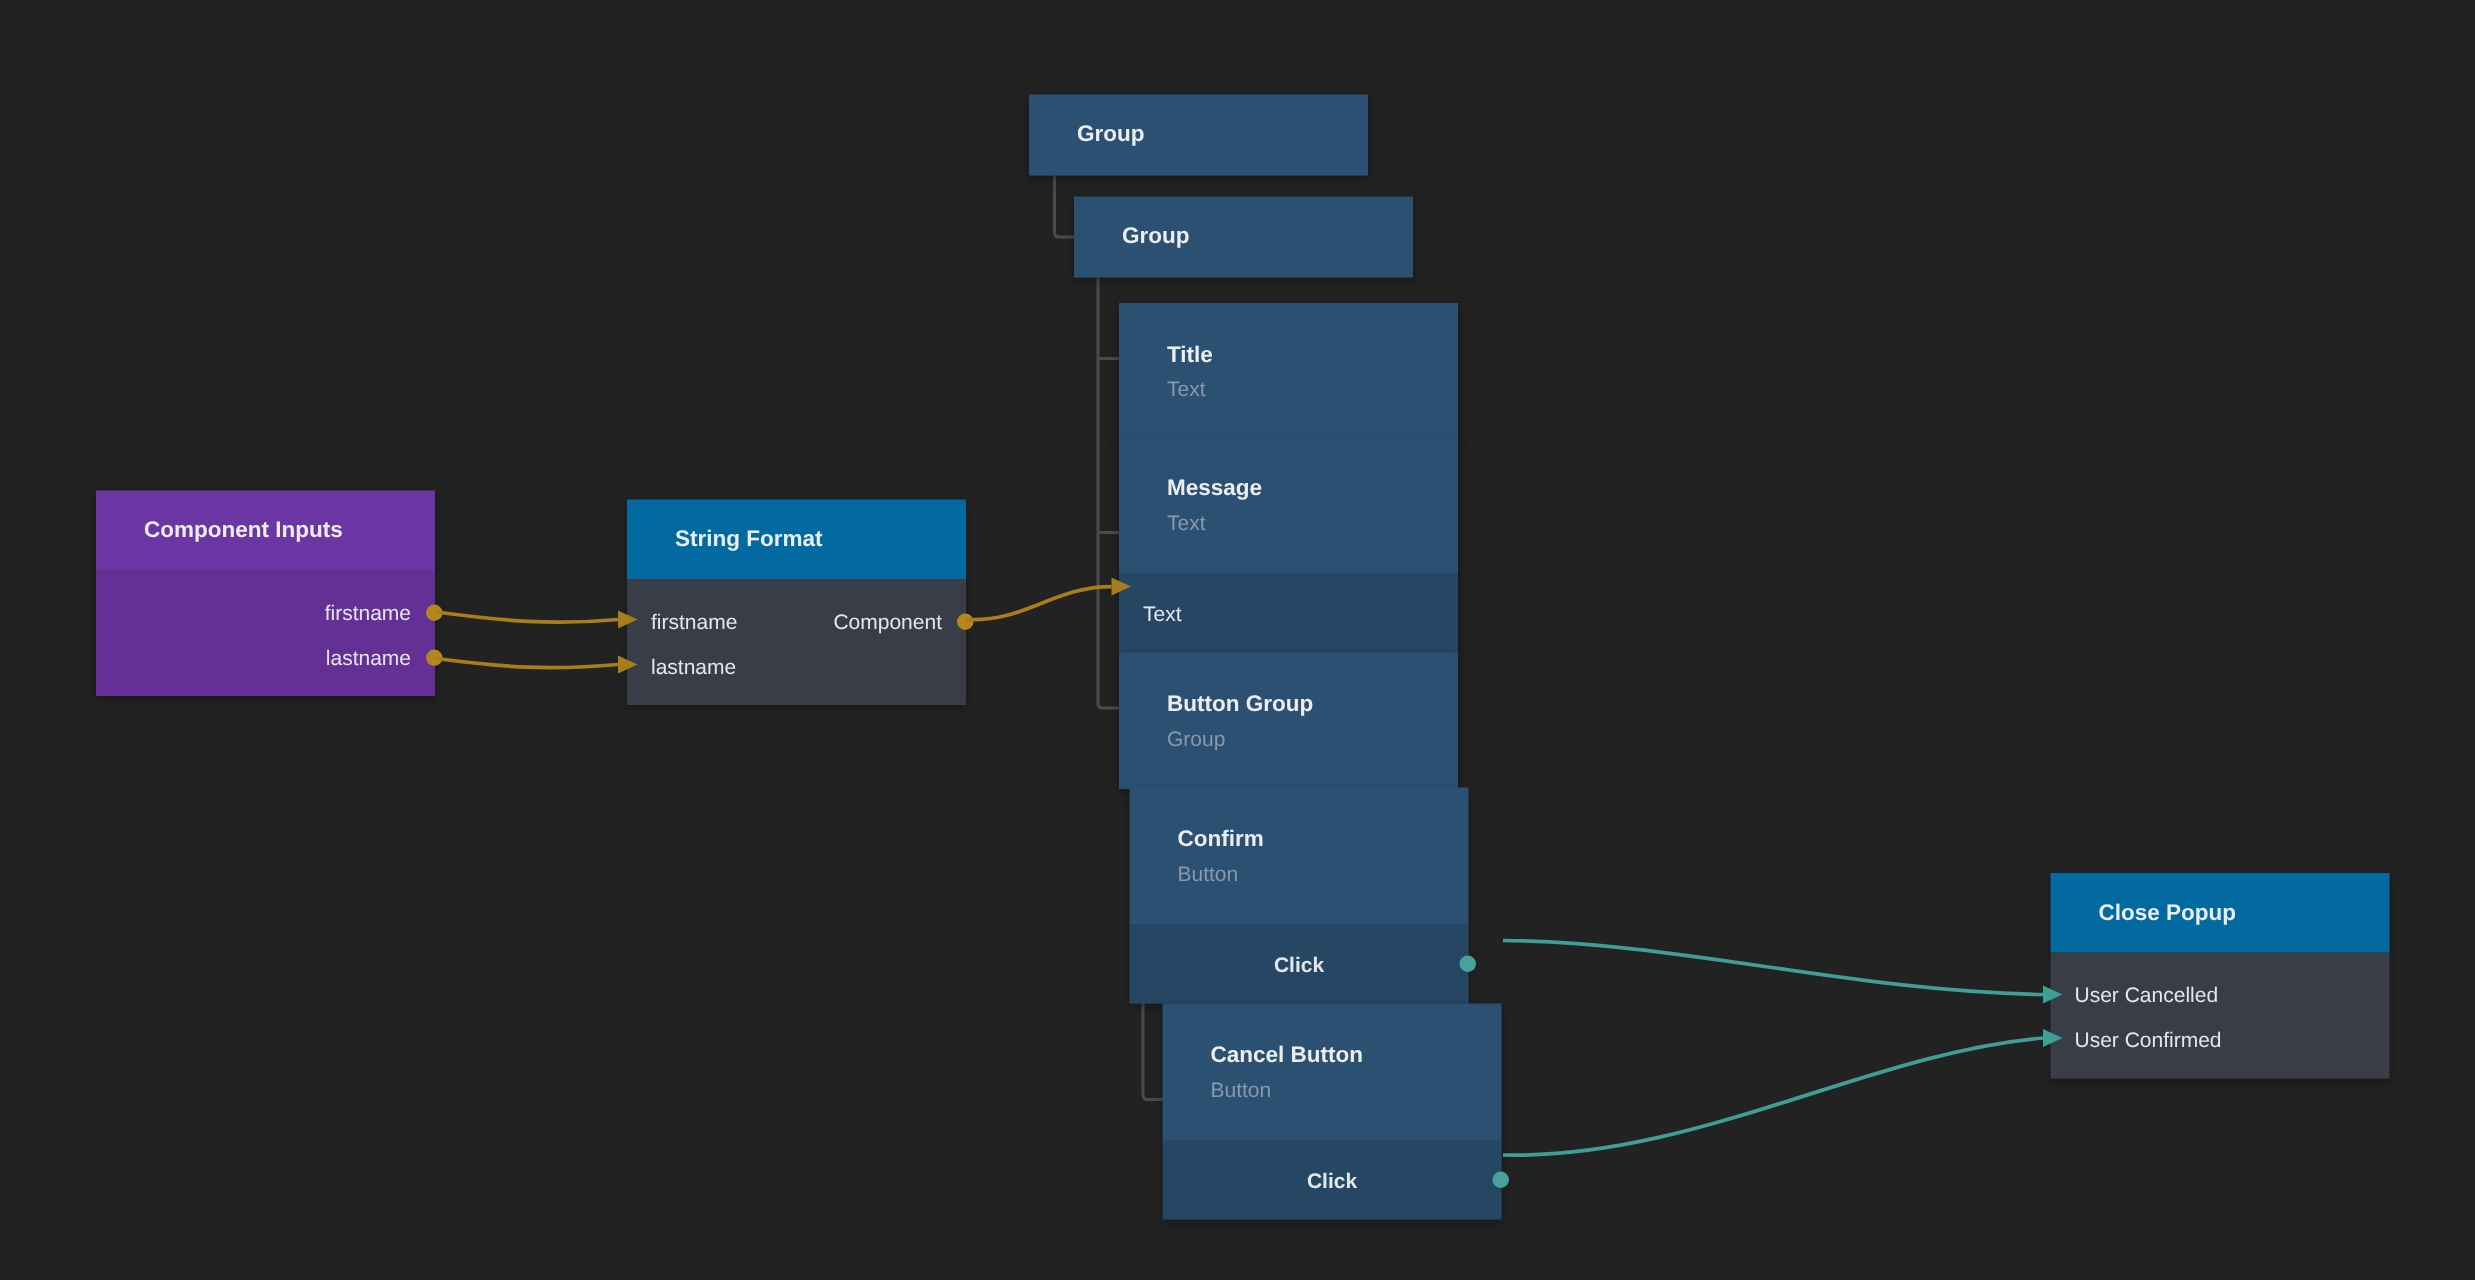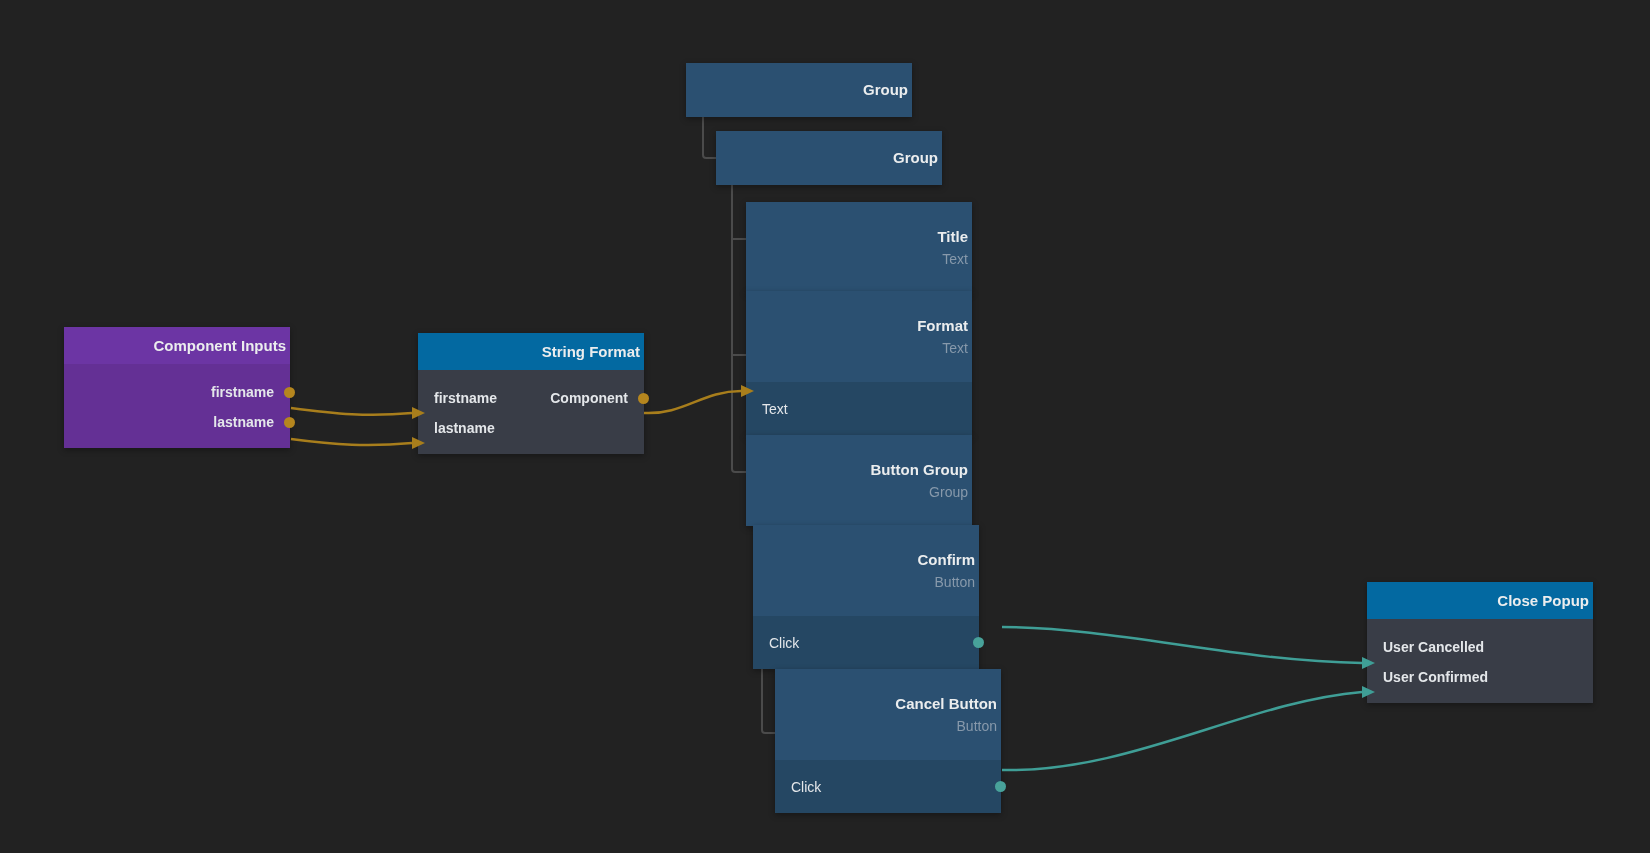--- a/index.html
+++ b/index.html
@@ -3,38 +3,38 @@
 <meta charset="utf-8">
 <style>
   html,body{margin:0;padding:0;background:#222222;}
   #canvas{
     position:relative;width:1650px;height:853px;overflow:hidden;
     background:#222222;font-family:"Liberation Sans",sans-serif;
     -webkit-font-smoothing:antialiased;
   }
   svg.layer{position:absolute;left:0;top:0;width:1650px;height:853px;pointer-events:none;}
   .node{position:absolute;width:226px;box-shadow:0 2px 6px rgba(0,0,0,0.35);}
-  .hdr{display:flex;flex-direction:column;justify-content:center;padding:0 4px;box-sizing:border-box;text-align:right;}
-  .h53{height:37px}.h54{height:54px}.h75{height:91px}
+  .hdr{display:flex;flex-direction:column;justify-content:center;padding:0 32px;box-sizing:border-box;}
+  .h53{height:53px}.h54{height:54px}.h75{height:91px}
   .ntitle{font-size:15px;font-weight:bold;color:#ebedee;line-height:20px;white-space:nowrap;}
   .nsub{font-size:14px;color:#8799ab;line-height:18px;margin-top:3px;white-space:nowrap;}
   .blue  .hdr{background:#2b5071}
   .blue  .nbody{background:#254763}
   .gray  .hdr{background:#0369a1}
   .gray  .nbody{background:#393d47}
   .purple .hdr{background:#6c35a4}
   .purple .nbody{background:#643095}
   .nbody{position:relative;box-sizing:border-box;}
-  .nbody.pad{padding:13px 0 11px 0;font-weight:bold;}
+  .nbody.pad{padding:13px 0 11px 0;}
   .prow{position:relative;height:30px;display:flex;align-items:center;padding:0 16px;
         font-size:14px;color:#e4e7ea;box-sizing:border-box;white-space:nowrap;}
   .prow.out{justify-content:flex-end;}
   .singlerow{position:relative;display:flex;align-items:center;padding:0 16px;
         font-size:14px;color:#e4e7ea;box-sizing:border-box;white-space:nowrap;}
-  .singlerow.out{justify-content:flex-start;}
+  .singlerow.out{justify-content:center;font-weight:bold;}
   .dot{position:absolute;width:11px;height:11px;border-radius:50%;top:50%;margin-top:-5.5px;right:-5px;}
   .dot.gold{background:#b5861e}
   .dot.teal{background:#48a29a}
   
   #n-group1{left:686px;top:63px}
   #n-group2{left:716px;top:131px}
   #n-title{left:746px;top:202px}
   #n-message{left:746px;top:291px}
   #n-btngroup{left:746px;top:435px}
   #n-confirm{left:753px;top:525px}
@@ -73,21 +73,21 @@
 
   <div class="node blue" id="n-title">
     <div class="hdr h75">
       <div class="ntitle">Title</div>
       <div class="nsub">Text</div>
     </div>
   </div>
 
   <div class="node blue" id="n-message">
     <div class="hdr h75">
-      <div class="ntitle">Format</div>
+      <div class="ntitle">Message</div>
       <div class="nsub">Text</div>
     </div>
     <div class="nbody singlerow" style="height:54px">
       <span>Text</span>
     </div>
   </div>
 
   <div class="node blue" id="n-btngroup">
     <div class="hdr h75">
       <div class="ntitle">Button Group</div>

